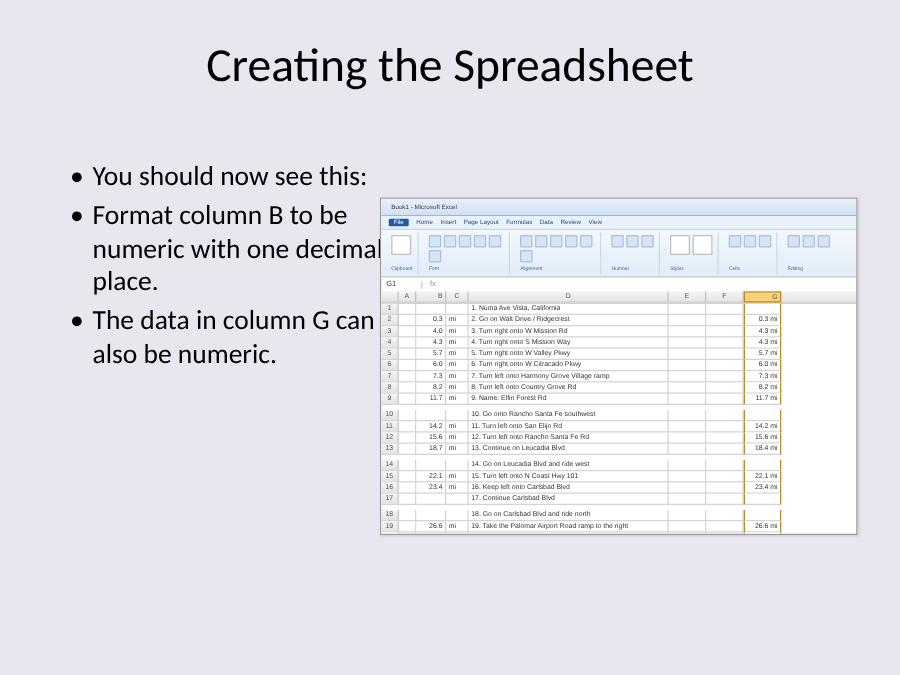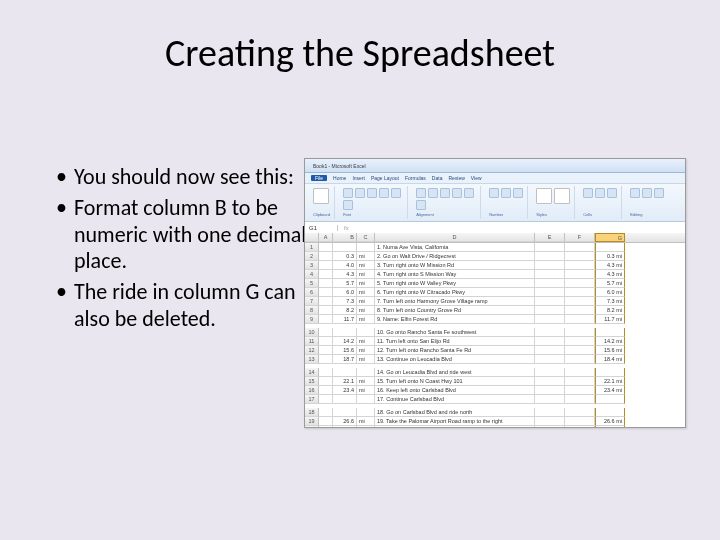--- a/index.html
+++ b/index.html
@@ -27,21 +27,20 @@
     font-size: 38px;
     font-weight: 400;
   }
   .bullets {
     position: absolute;
     top: 128px;
     left: 56px;
     width: 260px;
     font-size: 22px;
     line-height: 1.22;
-    margin-top: 36px;
   }
   .bullets .b1 { width: 340px; }
   .bullets ul {
     list-style: none;
     margin: 0;
     padding: 0;
   }
   .bullets li {
     position: relative;
     padding-left: 18px;
@@ -206,21 +205,21 @@
 </head>
 <body>
 
 <div class="slide">
   <div class="title">Creating the Spreadsheet</div>
 
   <div class="bullets">
     <ul>
       <li class="b1">You should now see this:</li>
       <li>Format column B to be numeric with one decimal place.</li>
-      <li>The ride in column G can also be deleted.</li>
+      <li>The data in column G can also be numeric.</li>
     </ul>
   </div>
 
   <div class="shot">
     <div class="titlebar">
       <span class="tlabel">Book1 - Microsoft Excel</span>
     </div>
     <div class="ribbon-tabs">
       <span class="file">File</span>
       <span>Home</span>

